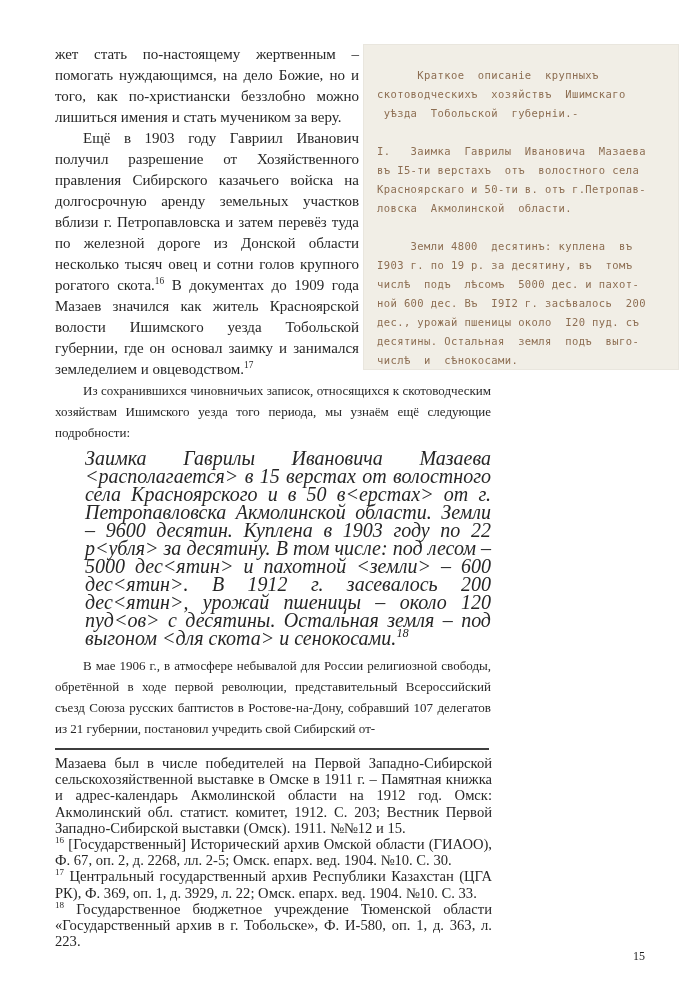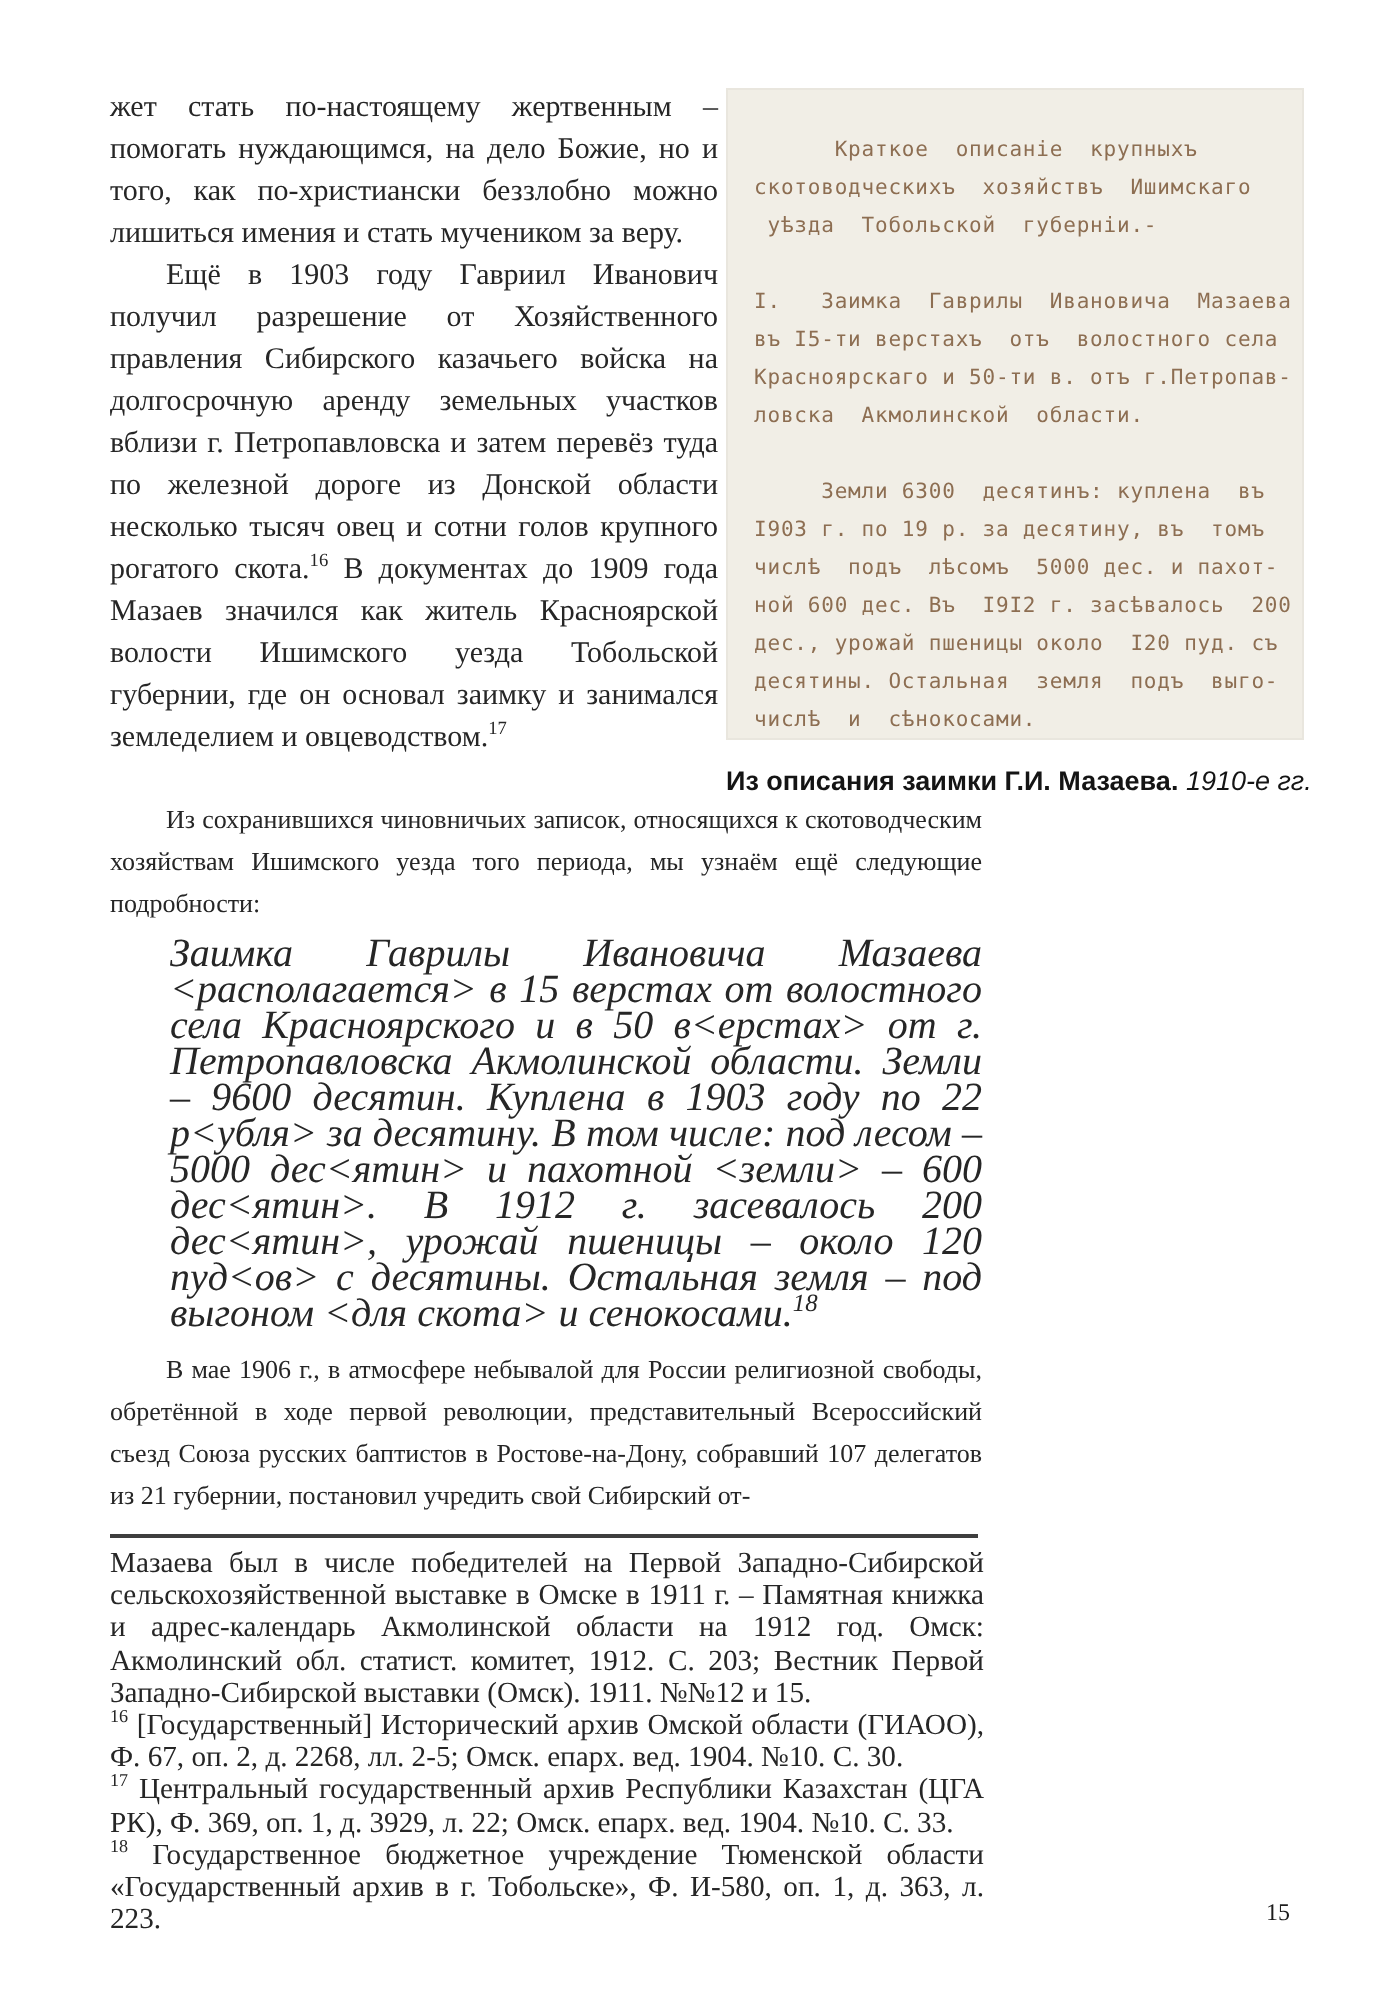--- a/index.html
+++ b/index.html
@@ -21,21 +21,21 @@
   .top-section { display:flex; align-items:flex-start; width:617px; }
   .left-col {
     width:304px; margin-right:4px;
     font-size:15px; line-height:21px; text-align:justify;
   }
   .left-col p { margin:0; }
   .indent-first { text-indent:28px; }
   .right-col { width:309px; }
   .inset {
     box-sizing:border-box;
-    width:289px; height:326px;
+    width:316px; height:326px;
     background:#f1eee6;
     padding:22px 12px 0 14px;
     box-shadow:0 0 0 1px rgba(0,0,0,0.03) inset;
   }
   .tw-line {
     font-family:"DejaVu Sans Mono", monospace;
     font-size:10.5px; line-height:19px; min-height:19px;
     letter-spacing:0.4px;
     color:#8d6e52;
     white-space:pre;
@@ -95,29 +95,28 @@
       <div class="inset">
         <div class="tw-line">      Краткое  описаніе  крупныхъ</div>
         <div class="tw-line">скотоводческихъ  хозяйствъ  Ишимскаго</div>
         <div class="tw-line"> уѣзда  Тобольской  губерніи.-</div>
         <div class="tw-line"></div>
         <div class="tw-line">І.   Заимка  Гаврилы  Ивановича  Мазаева</div>
         <div class="tw-line">въ І5-ти верстахъ  отъ  волостного села</div>
         <div class="tw-line">Красноярскаго и 50-ти в. отъ г.Петропав-</div>
         <div class="tw-line">ловска  Акмолинской  области.</div>
         <div class="tw-line"></div>
-        <div class="tw-line">     Земли 6300  десятинъ: куплена  въ</div>
+        <div class="tw-line">     Земли 4800  десятинъ: куплена  въ</div>
         <div class="tw-line">І903 г. по 19 р. за десятину, въ  томъ</div>
         <div class="tw-line">числѣ  подъ  лѣсомъ  5000 дес. и пахот-</div>
         <div class="tw-line">ной 600 дес. Въ  І9І2 г. засѣвалось  200</div>
         <div class="tw-line">дес., урожай пшеницы около  І20 пуд. съ</div>
         <div class="tw-line">десятины. Остальная  земля  подъ  выго-</div>
         <div class="tw-line">числѣ  и  сѣнокосами.</div>
       </div>
-      <figcaption class="caption"><span class="cap-title">Из описания заимки Г.И. Мазаева.</span> <span class="cap-period">1910-е гг.</span></figcaption>
     </figure>
 
   </div>
 
   <p class="main-para indent-first">Из сохранившихся чиновничьих записок, относящихся к скотоводческим хозяйствам Ишимского уезда того периода, мы узнаём ещё следующие подробности:</p>
 
   <blockquote class="quote"><span>Заимка Гаврилы Ивановича Мазаева &lt;располагается&gt; в 15 верстах от волостного села Красноярского и в 50 в&lt;ерстах&gt; от г. Петропавловска Акмолинской области. Земли – 9600 десятин. Куплена в 1903 году по 22 р&lt;убля&gt; за десятину. В том числе: под лесом – 5000 дес&lt;ятин&gt; и пахотной &lt;земли&gt; – 600 дес&lt;ятин&gt;. В 1912 г. засевалось 200 дес&lt;ятин&gt;, урожай пшеницы – около 120 пуд&lt;ов&gt; с десятины. Остальная земля – под выгоном &lt;для скота&gt; и сенокосами.</span><sup>18</sup></blockquote>
 
   <p class="main-para indent-first para-gap">В мае 1906 г., в атмосфере небывалой для России религиозной свободы, обретённой в ходе первой революции, представительный Всероссийский съезд Союза русских баптистов в Ростове-на-Дону, собравший 107 делегатов из 21 губернии, постановил учредить свой Сибирский от-</p>
 

